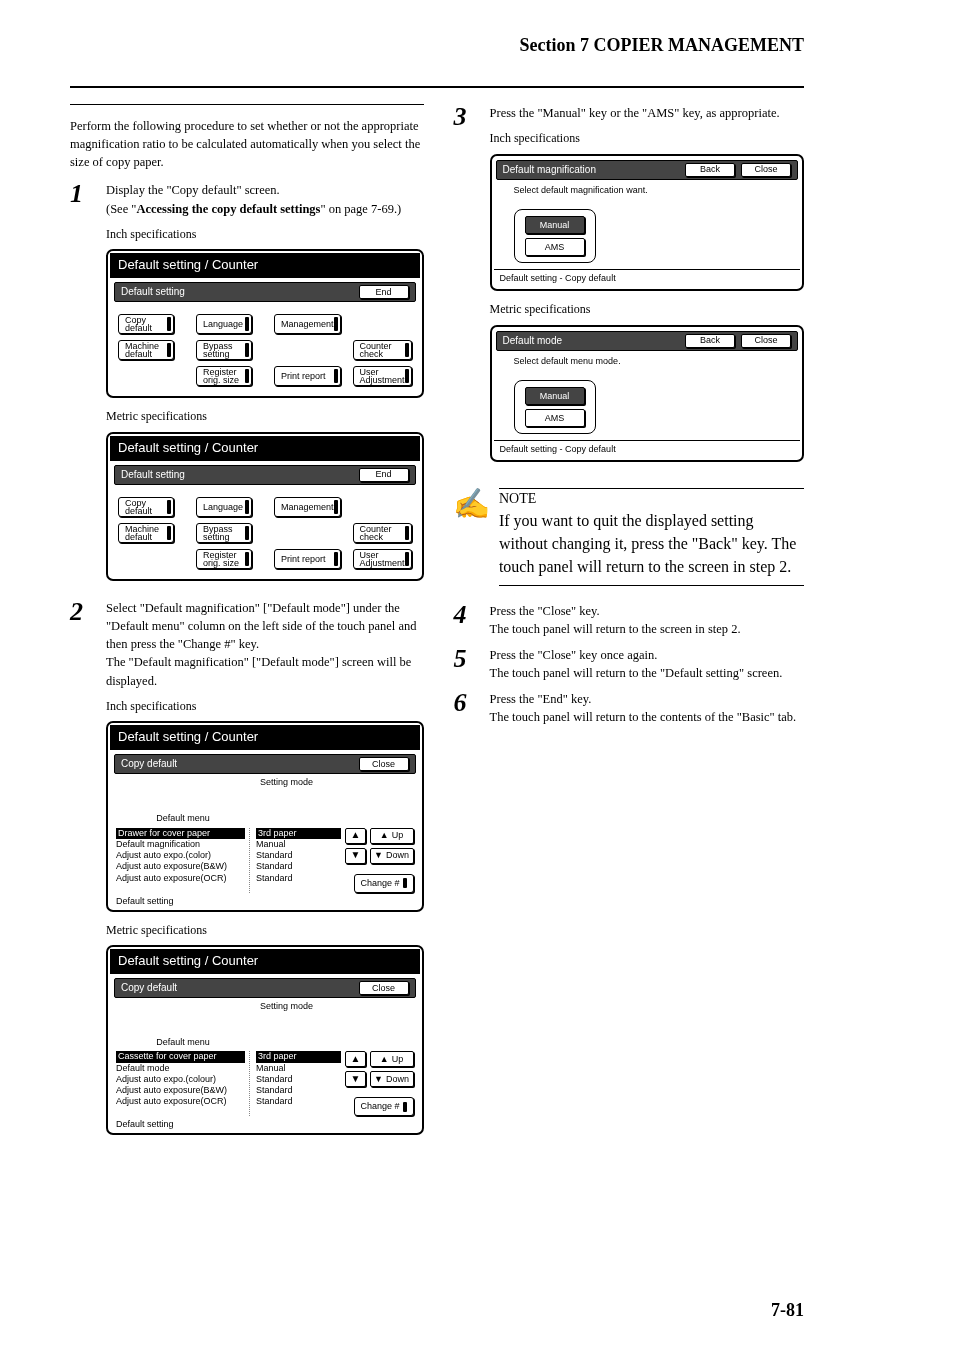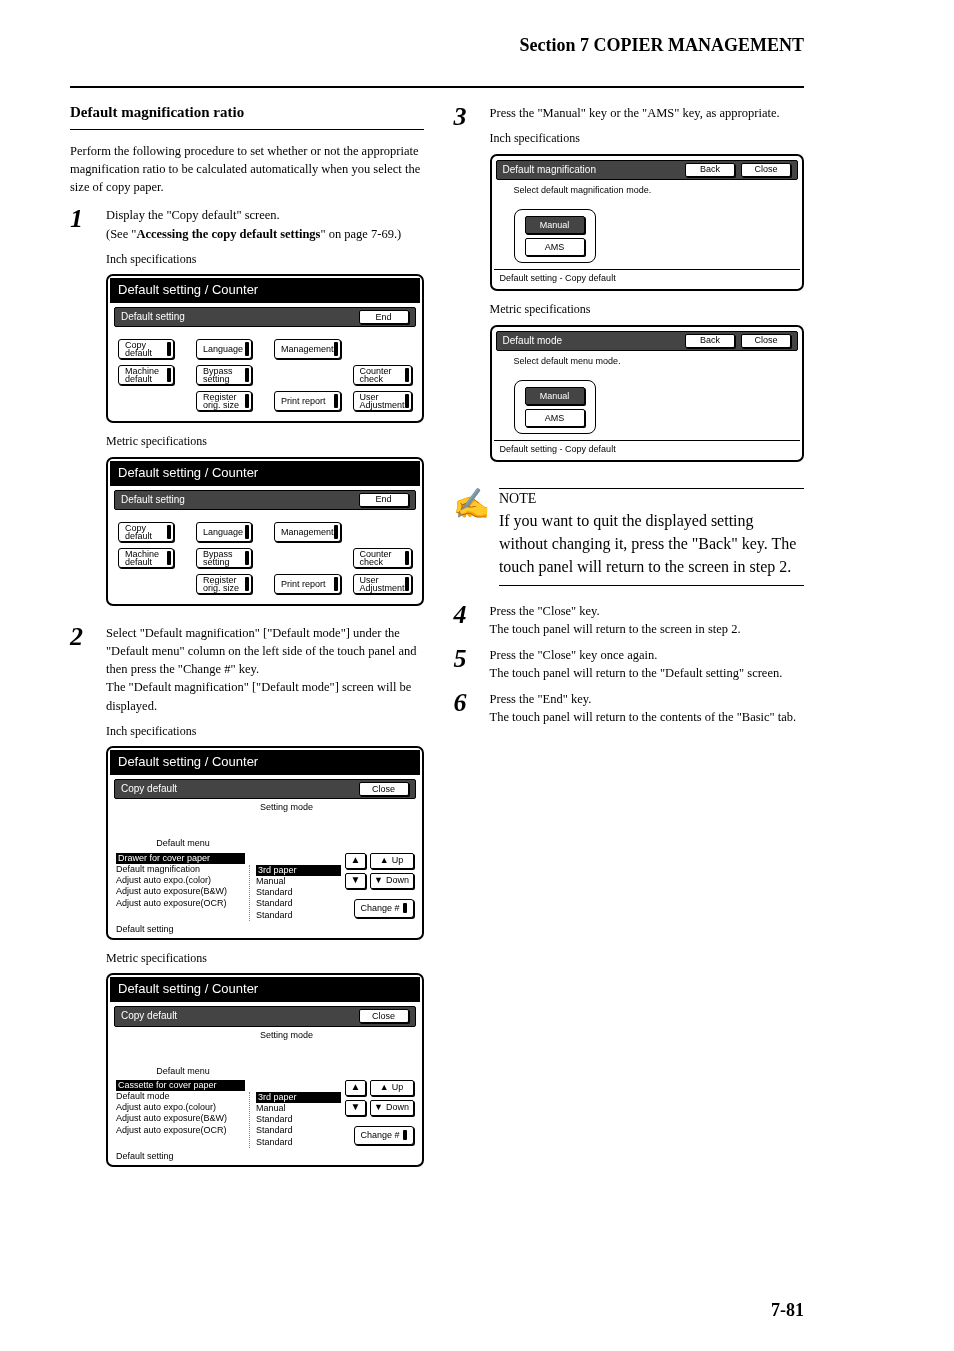--- a/index.html
+++ b/index.html
@@ -25,21 +25,21 @@
   .ui-btn { display:inline-flex; align-items:center; font-size:9px; border:1px solid #000; border-radius:3px; padding:2px 6px; min-width:56px; height:20px; position:relative; box-shadow:1px 1px 0 #000; background:#fff;}
   .ui-btn.tab::after { content:""; position:absolute; right:2px; top:2px; bottom:2px; width:4px; background:#000; border-radius:1px;}
   .grid3 { display:flex; gap:22px; margin-top:6px;}
   .grid3 > div { display:flex; flex-direction:column; gap:6px; }
   .list-panel .hdr-row { display:flex; font-size:9px; margin:2px 6px 0 6px;}
   .list-panel .hdr-row > div:first-child { flex:0 0 45%; text-align:center;margin-top:36px;}
   .list-panel .hdr-row > div:last-child { flex:0 0 55%; padding-left:10px;}
   .list-area { display:flex; margin:2px 6px 2px 6px; gap:4px; font-size:9px;}
   .list-col { display:flex; flex-direction:column; line-height:1.25;}
   .list-col.menu { width:45%; }
-  .list-col.mode { width:32%;margin-top:12px; }
+  .list-col.mode { width:32%; }
   .hl { background:#000; color:#fff; padding:0 2px;}
   .side-btns { display:flex; flex-direction:column; gap:4px; width:23%; align-items:flex-end;}
   .side-btns .row1 { display:flex; gap:4px; justify-content:flex-end; width:100%; }
   .arrow-btn { border:1px solid #000; border-radius:2px; width:34px; height:16px; display:flex; align-items:center; justify-content:center; font-size:10px; box-shadow:1px 1px 0 #000; background:#fff;}
   .updown-lbl { border:1px solid #000; border-radius:2px; height:16px; display:flex; align-items:center; justify-content:center; font-size:9px; gap:3px; min-width:44px; box-shadow:1px 1px 0 #000; background:#fff;}
   .change-btn { border:1px solid #000; border-radius:3px; font-size:9px; padding:2px 6px; box-shadow:1px 1px 0 #000; display:flex; align-items:center; gap:3px; background:#fff;}
   .change-btn::after { content:""; width:4px; height:10px; background:#000; border-radius:1px;}
   .tiny-tab { font-size:9px; padding-left:6px; margin-top:2px;}
   .bubble { border:1.3px solid #000; border-radius:8px; padding:6px 10px; display:inline-flex; flex-direction:column; gap:4px; font-size:10px; margin-left:20px; margin-top:6px; margin-bottom:6px;}
   .bubble .opt { border:1px solid #000; border-radius:2px; height:18px; min-width:60px; display:flex; align-items:center; justify-content:center; font-size:9px; box-shadow:1px 1px 0 #000; background:#fff;}
@@ -60,21 +60,20 @@
 
 <div class="page">
 
   <div class="section-title">Section 7  COPIER MANAGEMENT</div>
   <div class="header-line"></div>
 
   <div class="columns">
 
     <div class="col">
 
-      <div class="subheading">Default magnification ratio</div>
       <div class="bar-under"></div>
       <div class="body-text">Perform the following procedure to set whether or not the appropriate magnification ratio to be calculated automatically when you select the size of copy paper.</div>
 
       <div class="step">
         <div class="step-num">1</div>
         <div class="step-body">
           <div>Display the "Copy default" screen.</div>
           <div>
             <span>(See "</span><span class="strong">Accessing the copy default settings</span><span>" on page 7-69.)</span>
           </div>
@@ -287,21 +286,21 @@
         <div class="step-body">
           <div>Press the "Manual" key or the "AMS" key, as appropriate.</div>
           <div class="caption">Inch specifications</div>
 
           <div class="panel">
             <div class="dark-strip" style="margin:2px;">
               <span class="lbl">Default magnification</span>
               <span class="small-btn">Back</span>
               <span class="small-btn">Close</span>
             </div>
-            <div class="panel-instruction">Select default magnification mode.</div>
+            <div class="panel-instruction">Select default magnification want.</div>
             <div class="bubble">
               <span class="opt sel">Manual</span>
               <span class="opt">AMS</span>
             </div>
             <div class="footer-strip">Default setting - Copy default</div>
           </div>
 
           <div class="caption">Metric specifications</div>
 
           <div class="panel">

